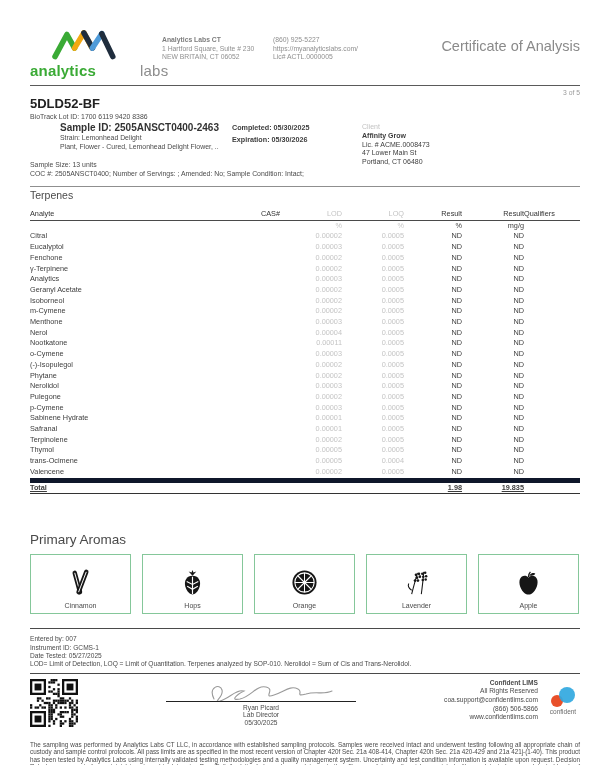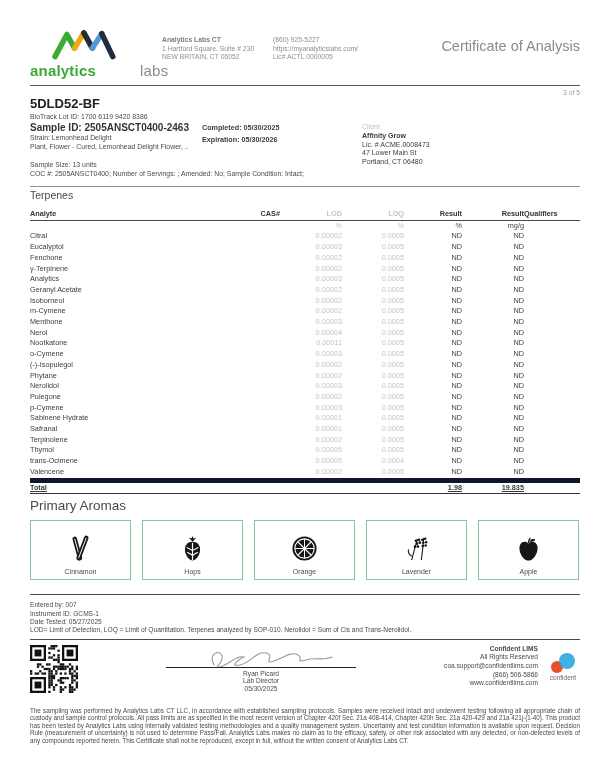--- a/index.html
+++ b/index.html
@@ -19,50 +19,50 @@
   .doc-title { flex:1; text-align:right; font-size:14.5px; color:#8a8a8a; margin-top:12px; }
   .rule-dark { border:none; border-top:1.6px solid #5a5a5a; margin-top:6px; }
   .page-num { text-align:right; font-size:6.8px; color:#9a9a9a; margin-top:3px; }
 
   
   .sample-wrap { display:flex; margin-top:2px; }
   .sample-left { width:300px; }
   .sample-title { font-size:13px; font-weight:bold; color:#222; }
   .s-line { font-size:6.9px; line-height:8.8px; color:#4a4a4a; }
   .s-grid { display:flex; }
-  .s-grid .col1 { width:172px; }
+  .s-grid .col1 { width:172px;margin-left:30px; }
   .sample-id { font-size:10px; font-weight:bold; color:#333; line-height:12px; }
   .s-bold { font-weight:bold; font-size:7.2px; line-height:12px; }
   .client-col { margin-left:32px; margin-top:10px; font-size:7px; line-height:8.8px; }
   .client-label { color:#c2c2c2; }
   .client-name { font-weight:bold; color:#3d3d3d; }
   .s-meta { margin-top:10px; }
   .rule-thin { border:none; border-top:1px solid #8f8f8f; margin-top:7px; }
 
   
   .sec-title { font-size:10.5px; color:#4a4a4a; margin-top:2px; }
   table.terp { width:550px; border-collapse:collapse; table-layout:fixed; margin-top:8px; }
   table.terp th, table.terp td { font-size:7.3px; line-height:10.7px; padding:0; vertical-align:bottom; white-space:nowrap; overflow:hidden; }
   col.c-analyte { width:190px; } col.c-cas { width:60px; } col.c-lod { width:62px; }
   col.c-loq { width:62px; } col.c-resp { width:58px; } col.c-resm { width:62px; } col.c-qual { width:56px; }
-  th { text-align:right; font-weight:bold; color:#333; }
+  th { text-align:right; font-weight:normal; color:#333; }
   th.h-analyte { text-align:left; }
   th.h-lod, th.h-loq { color:#c4c4c4; }
   th.h-qual { text-align:left; padding-left:14px; }
   tr.hdr-row th { border-bottom:1.5px solid #4a4a4a; }
   td { text-align:right; color:#3d3d3d; }
   td.c-analyte { text-align:left; }
   td.light { color:#c4c4c4; }
   td.c-qual { text-align:left; padding-left:14px; }
   tr.units-row td { color:#3d3d3d; }
   tr.units-row td.light { color:#c8c8c8; }
   tr.total-row td { font-weight:bold; border-top:5px solid #0f172a; border-bottom:1.6px solid #333;text-decoration:underline; }
 
   
-  .aroma-title { font-size:13.5px; color:#4a4a4a; margin-top:4px; }
+  .aroma-title { font-size:13.5px; color:#4a4a4a; margin-top:38px; }
   .aroma-row { display:flex; gap:11px; margin-top:7px; }
   .aroma-card { width:101px; height:60px; border:1.5px solid #85c79a; display:flex; flex-direction:column; align-items:center; justify-content:flex-end; padding-bottom:4px; background:#fff; }
   .aroma-card svg { width:27px; height:27px; margin-bottom:2px; }
   .aroma-label { font-size:7px; color:#4a4a4a; }
   .rule-after-aromas { border:none; border-top:1px solid #4a4a4a; margin-top:14px; }
 
   
   .meta-block { margin-top:6px; font-size:6.6px; line-height:8.4px; color:#4a4a4a; }
   .rule-sig { border:none; border-top:1px solid #4a4a4a; margin-top:4px; }
   .sig-row { display:flex; margin-top:5px; align-items:flex-start; }

